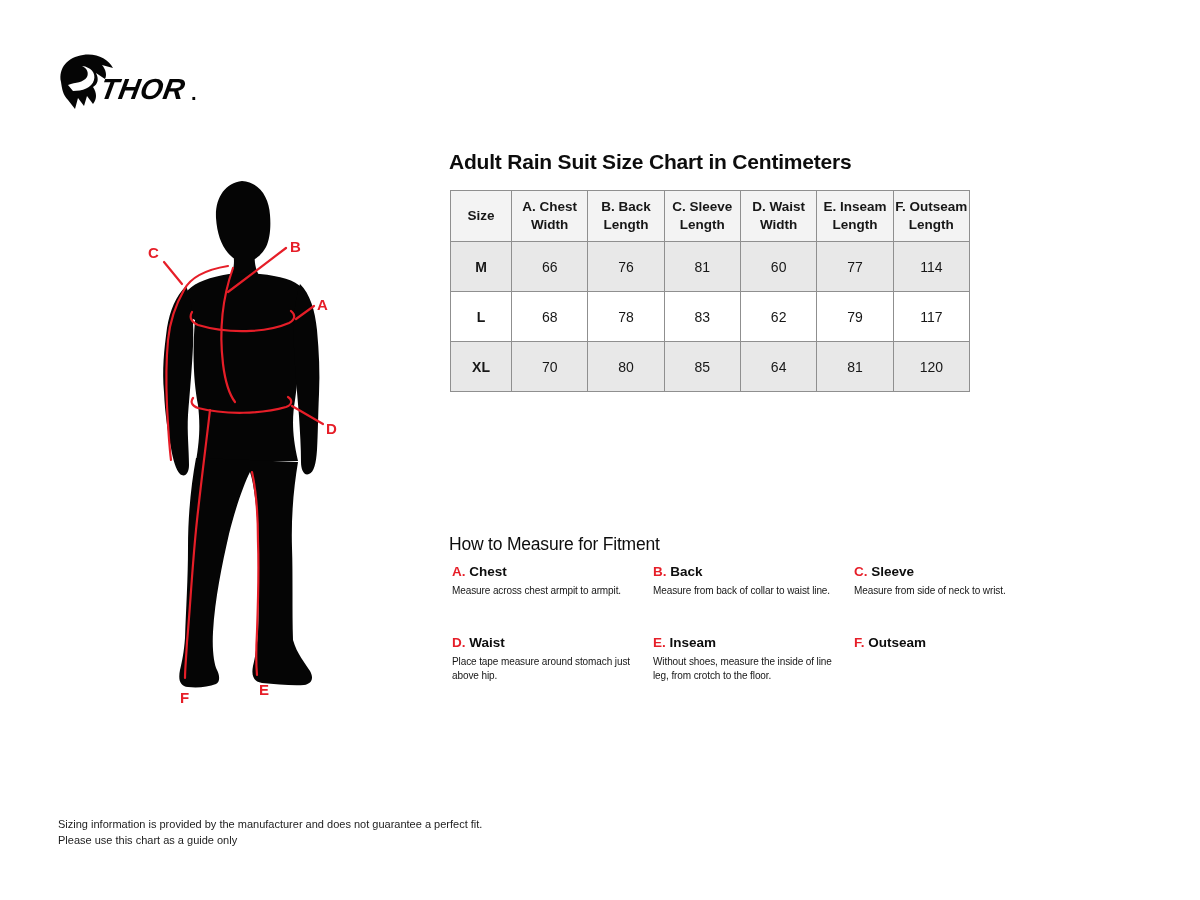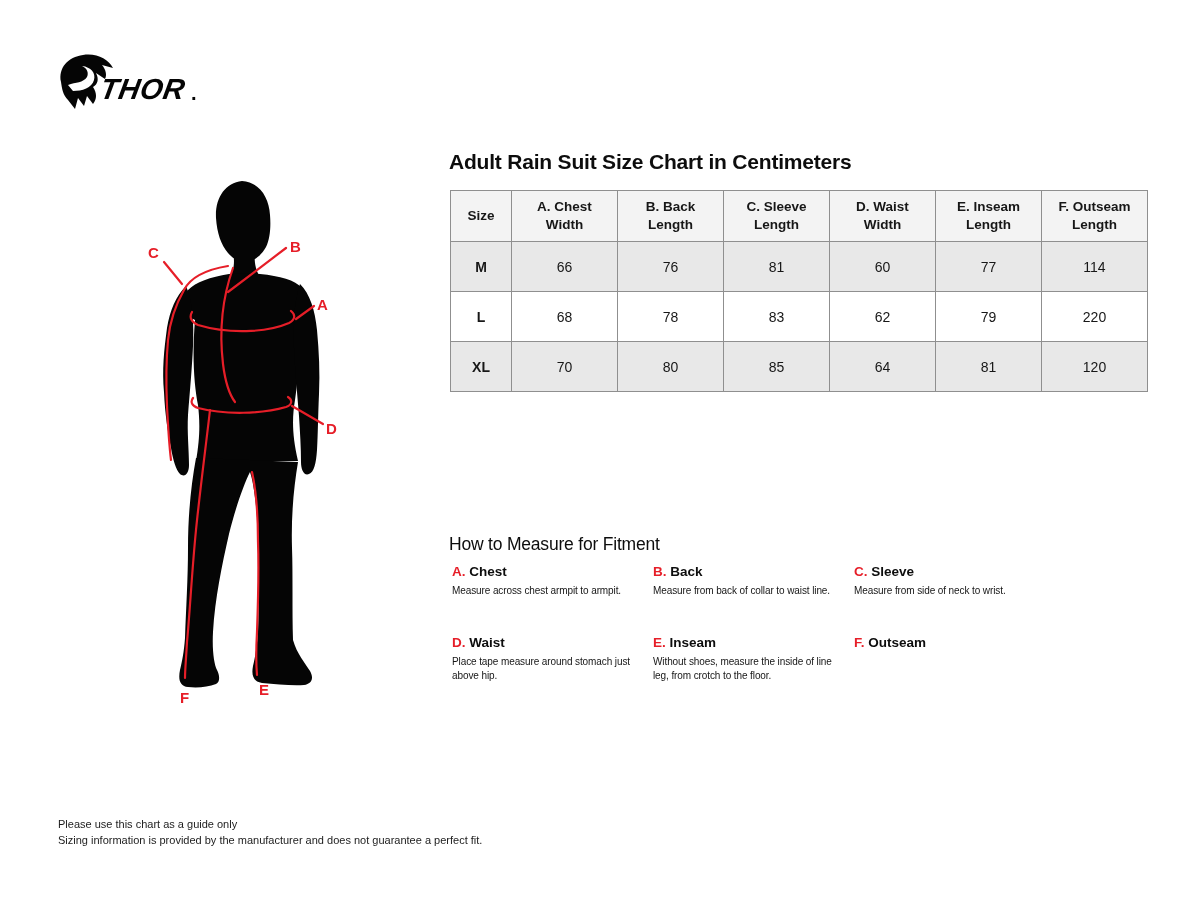--- a/index.html
+++ b/index.html
@@ -22,21 +22,21 @@
   .figure{position:absolute;left:140px;top:170px;width:210px;height:545px;}
   .sil{fill:var(--silhouette);}
   .redline{stroke:var(--accent-red);stroke-width:2.2;fill:none;stroke-linecap:round;}
   .redlabel{fill:var(--accent-red);font-family:"Liberation Sans",sans-serif;font-weight:bold;font-size:15px;}
   
   .title{
     position:absolute;left:449px;top:150px;font-size:21px;font-weight:bold;
     letter-spacing:-0.2px;color:#0d0d0d;
   }
   .size-table{
-    position:absolute;left:450px;top:190px;width:698px;
+    position:absolute;left:450px;top:190px;width:520px;
     border-collapse:collapse;table-layout:fixed;
   }
   .size-table td,.size-table th{
     border:1px solid var(--table-border);text-align:center;vertical-align:middle;
     font-size:14px;padding:0;color:#171717;
   }
   .size-table th{background:var(--header-bg);font-size:13.5px;font-weight:bold;line-height:1.3;height:51px;}
   .size-table td{height:50px;background:#ffffff;}
   .size-table tr.stripe td{background:var(--row-stripe);}
   .size-table td.sizecell{font-weight:bold;}
@@ -153,21 +153,21 @@
     <td>77</td>
     <td>114</td>
   </tr>
   <tr>
     <td class="sizecell">L</td>
     <td>68</td>
     <td>78</td>
     <td>83</td>
     <td>62</td>
     <td>79</td>
-    <td>220</td>
+    <td>117</td>
   </tr>
   <tr class="stripe">
     <td class="sizecell">XL</td>
     <td>70</td>
     <td>80</td>
     <td>85</td>
     <td>64</td>
     <td>81</td>
     <td>120</td>
   </tr>
@@ -196,15 +196,15 @@
   <div class="measure-item">
     <div class="measure-label"><span class="measure-letter">E.</span> <span>Inseam</span></div>
     <p class="measure-desc">Without shoes, measure the inside of line leg, from crotch to the floor.</p>
   </div>
   <div class="measure-item">
     <div class="measure-label"><span class="measure-letter">F.</span> <span>Outseam</span></div>
   </div>
 </div>
 
 <div class="footer">
+  <div>Sizing information is provided by the manufacturer and does not guarantee a perfect fit.</div>
   <div>Please use this chart as a guide only</div>
-  <div>Sizing information is provided by the manufacturer and does not guarantee a perfect fit.</div>
 </div>
 
 </body></html>

